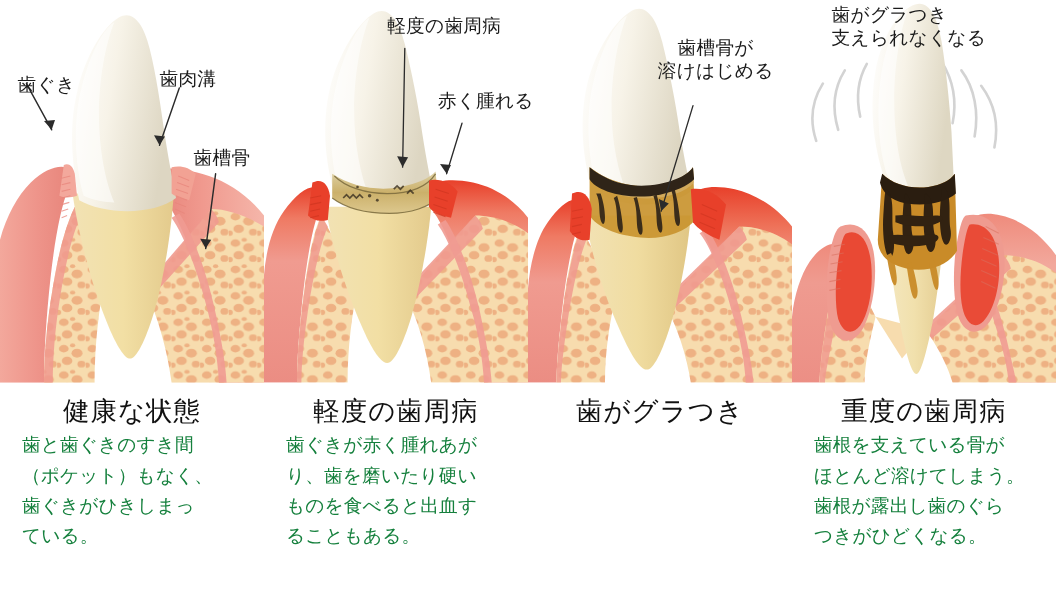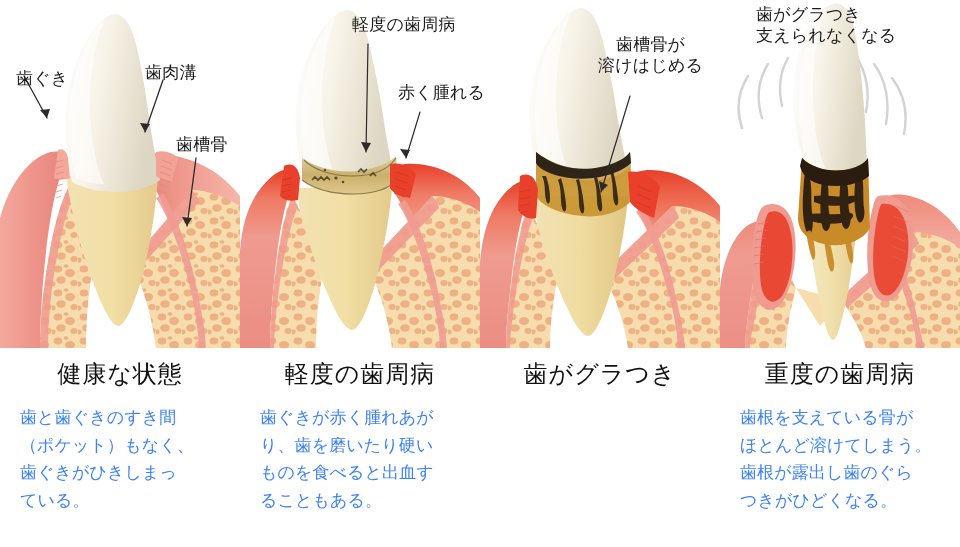--- a/index.html
+++ b/index.html
@@ -31,23 +31,23 @@
   
   .cap-row{position:absolute;left:0;top:348px;width:760px;height:199px;}
   .cap{position:absolute;top:0;width:240px;height:199px;}
   .cap.c1{left:0;} .cap.c2{left:240px;} .cap.c3{left:480px;} .cap.c4{left:720px;}
   .cap-title{
     position:absolute;top:10px;left:0;width:240px;text-align:center;
     font-family:"DejaVu Sans","Liberation Sans",sans-serif;
     font-size:24px;color:#111;letter-spacing:1px;font-weight:400;
   }
   .cap-body{
-    position:absolute;top:56px;left:20px;width:205px;
+    position:absolute;top:44px;left:20px;width:205px;
     font-family:"DejaVu Sans","Liberation Sans",sans-serif;
-    font-size:17px;line-height:1.62;color:#3b82f6;
+    font-size:17px;line-height:1.62;color:#15803d;
     text-align:left;white-space:pre-line;letter-spacing:.1px;
   }
 </style>
 </head>
 <body>
 
 <div class="stage">
 
   <div class="illus-row">
 

